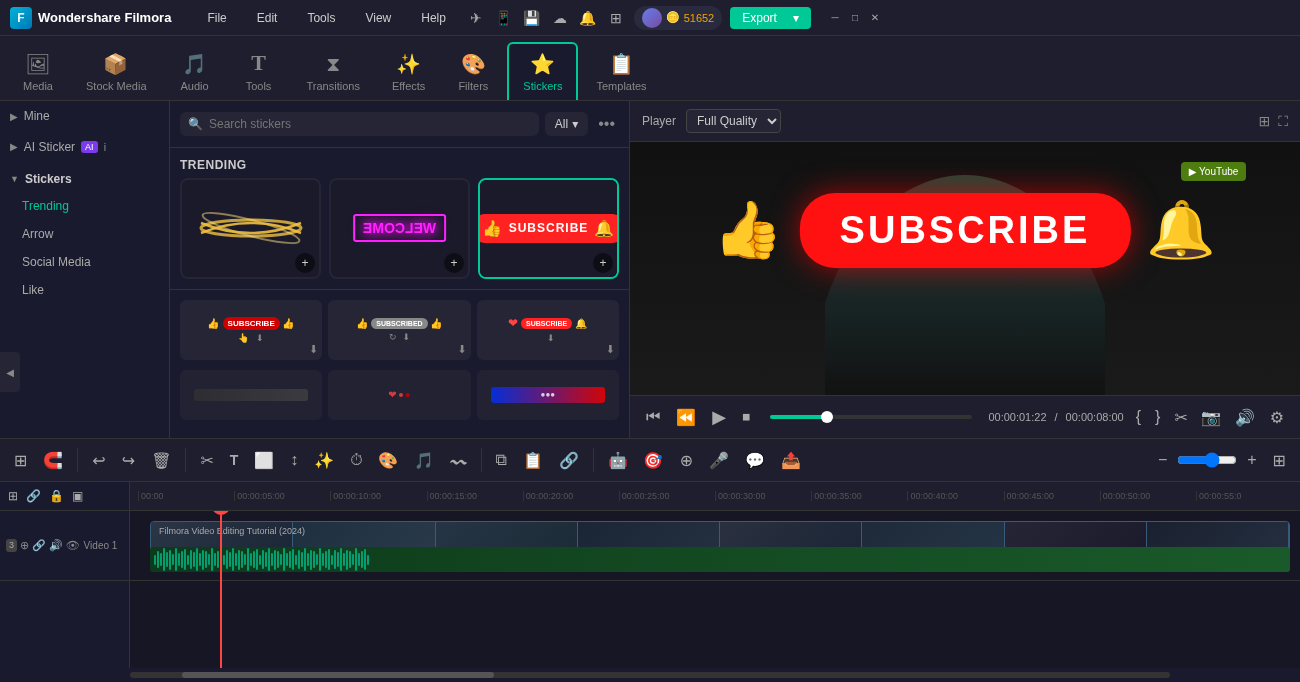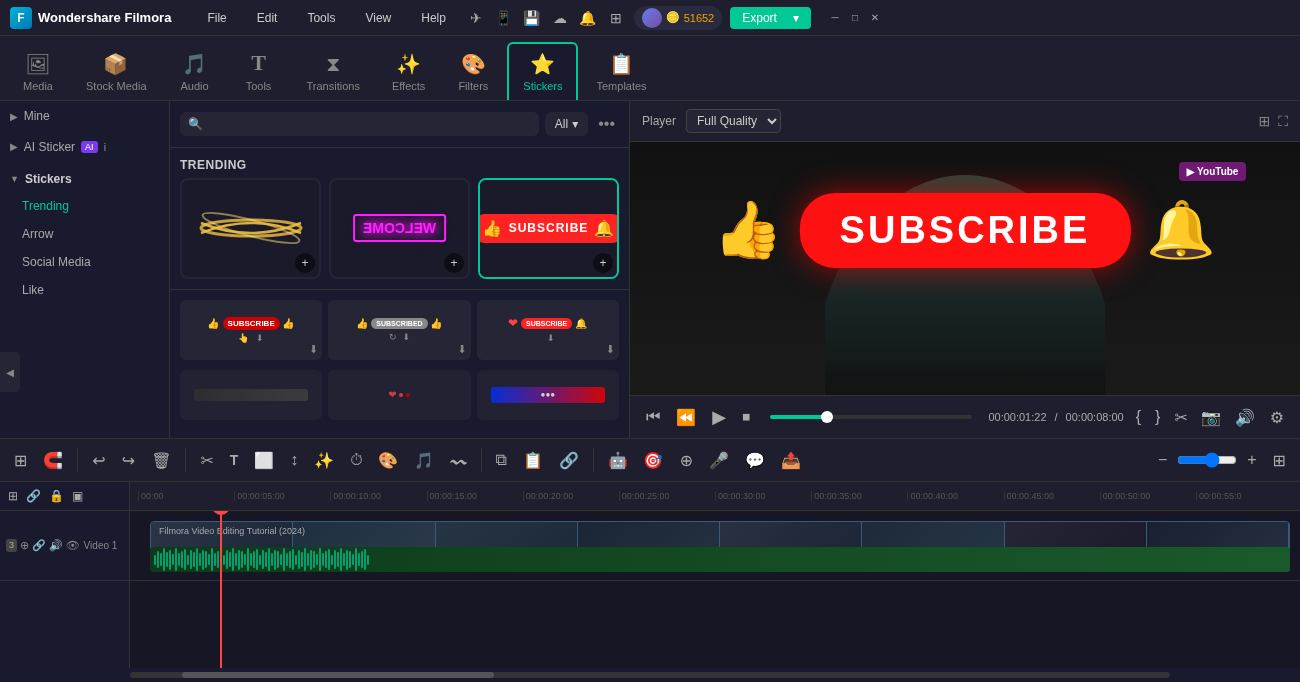--- a/index.html
+++ b/index.html
@@ -246,20 +246,21 @@
     <div class="section-header" style="position:absolute;bottom:290px;left:0;width:16px;height:40px;background:#252535;border-radius:0 4px 4px 0;display:flex;align-items:center;justify-content:center;">
       <span style="font-size:10px;color:#888;">◀</span>
     </div>
   </div>
 
   <div class="center-panel panel-relative">
 
     <div class="search-bar">
       <div class="search-input-wrap">
         <span class="search-icon">🔍</span>
+        <input class="search-input" type="text" placeholder="Search stickers" style="">
       </div>
       <button class="filter-btn">
         <span>All</span>
         <span>▾</span>
       </button>
       <button class="more-btn">•••</button>
     </div>
 
     <div class="section-label">TRENDING</div>
 
@@ -384,21 +385,21 @@
         <div style="position:absolute;top:20%;left:50%;transform:translateX(-50%);display:flex;align-items:center;gap:16px;z-index:5;">
           <div style="font-size:56px;">👍</div>
           <div style="background:#ff1111;border-radius:35px;padding:16px 40px;font-size:38px;font-weight:900;color:white;letter-spacing:3px;box-shadow:0 0 30px rgba(255,0,0,0.6);">SUBSCRIBE</div>
           <div style="font-size:56px;">🔔</div>
         </div>
 
         <div style="position:absolute;bottom:0;left:50%;transform:translateX(-50%);width:280px;height:220px;z-index:3;">
           <div style="width:100%;height:100%;background:linear-gradient(to bottom,#2a4a3a 0%,#1a2a2a 50%,#111 100%);clip-path:ellipse(55% 100% at 50% 100%);opacity:0.9;"></div>
         </div>
 
-        <div style="position:absolute;top:8%;right:8%;z-index:5;background:#701a75;border-radius:4px;padding:4px 8px;font-size:10px;color:white;font-weight:bold;">▶ YouTube</div>
+        <div style="position:absolute;top:8%;right:8%;z-index:5;background:#4d7c0f;border-radius:4px;padding:4px 8px;font-size:10px;color:white;font-weight:normal;">▶ YouTube</div>
       </div>
     </div>
 
     <div class="player-controls">
       <button class="ctrl-btn">⏮</button>
       <button class="ctrl-btn">⏪</button>
       <button class="ctrl-btn" style="font-size:18px;">▶</button>
       <button class="ctrl-btn">⏹</button>
       <div class="progress-bar">
         <div class="progress-fill"></div>

